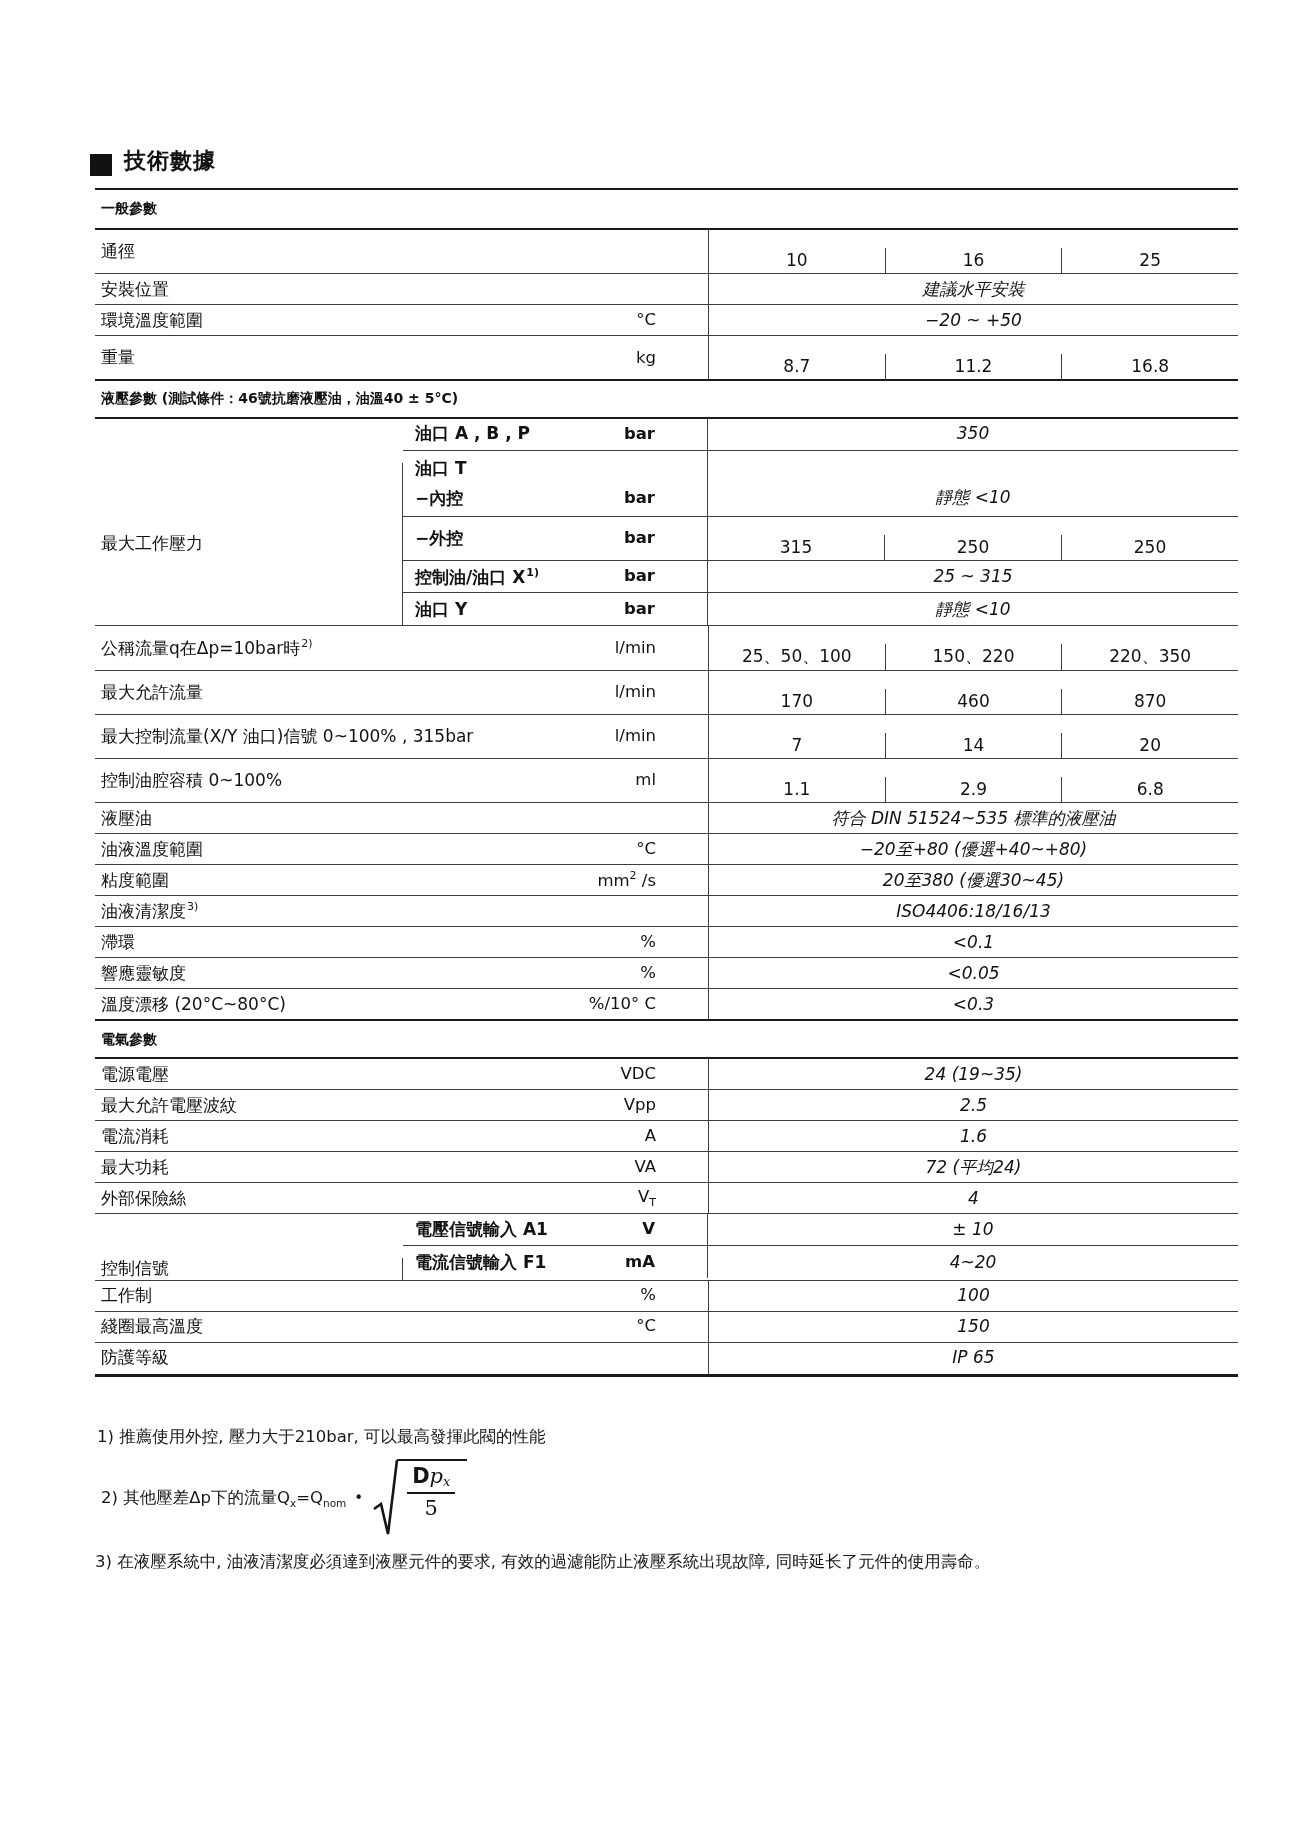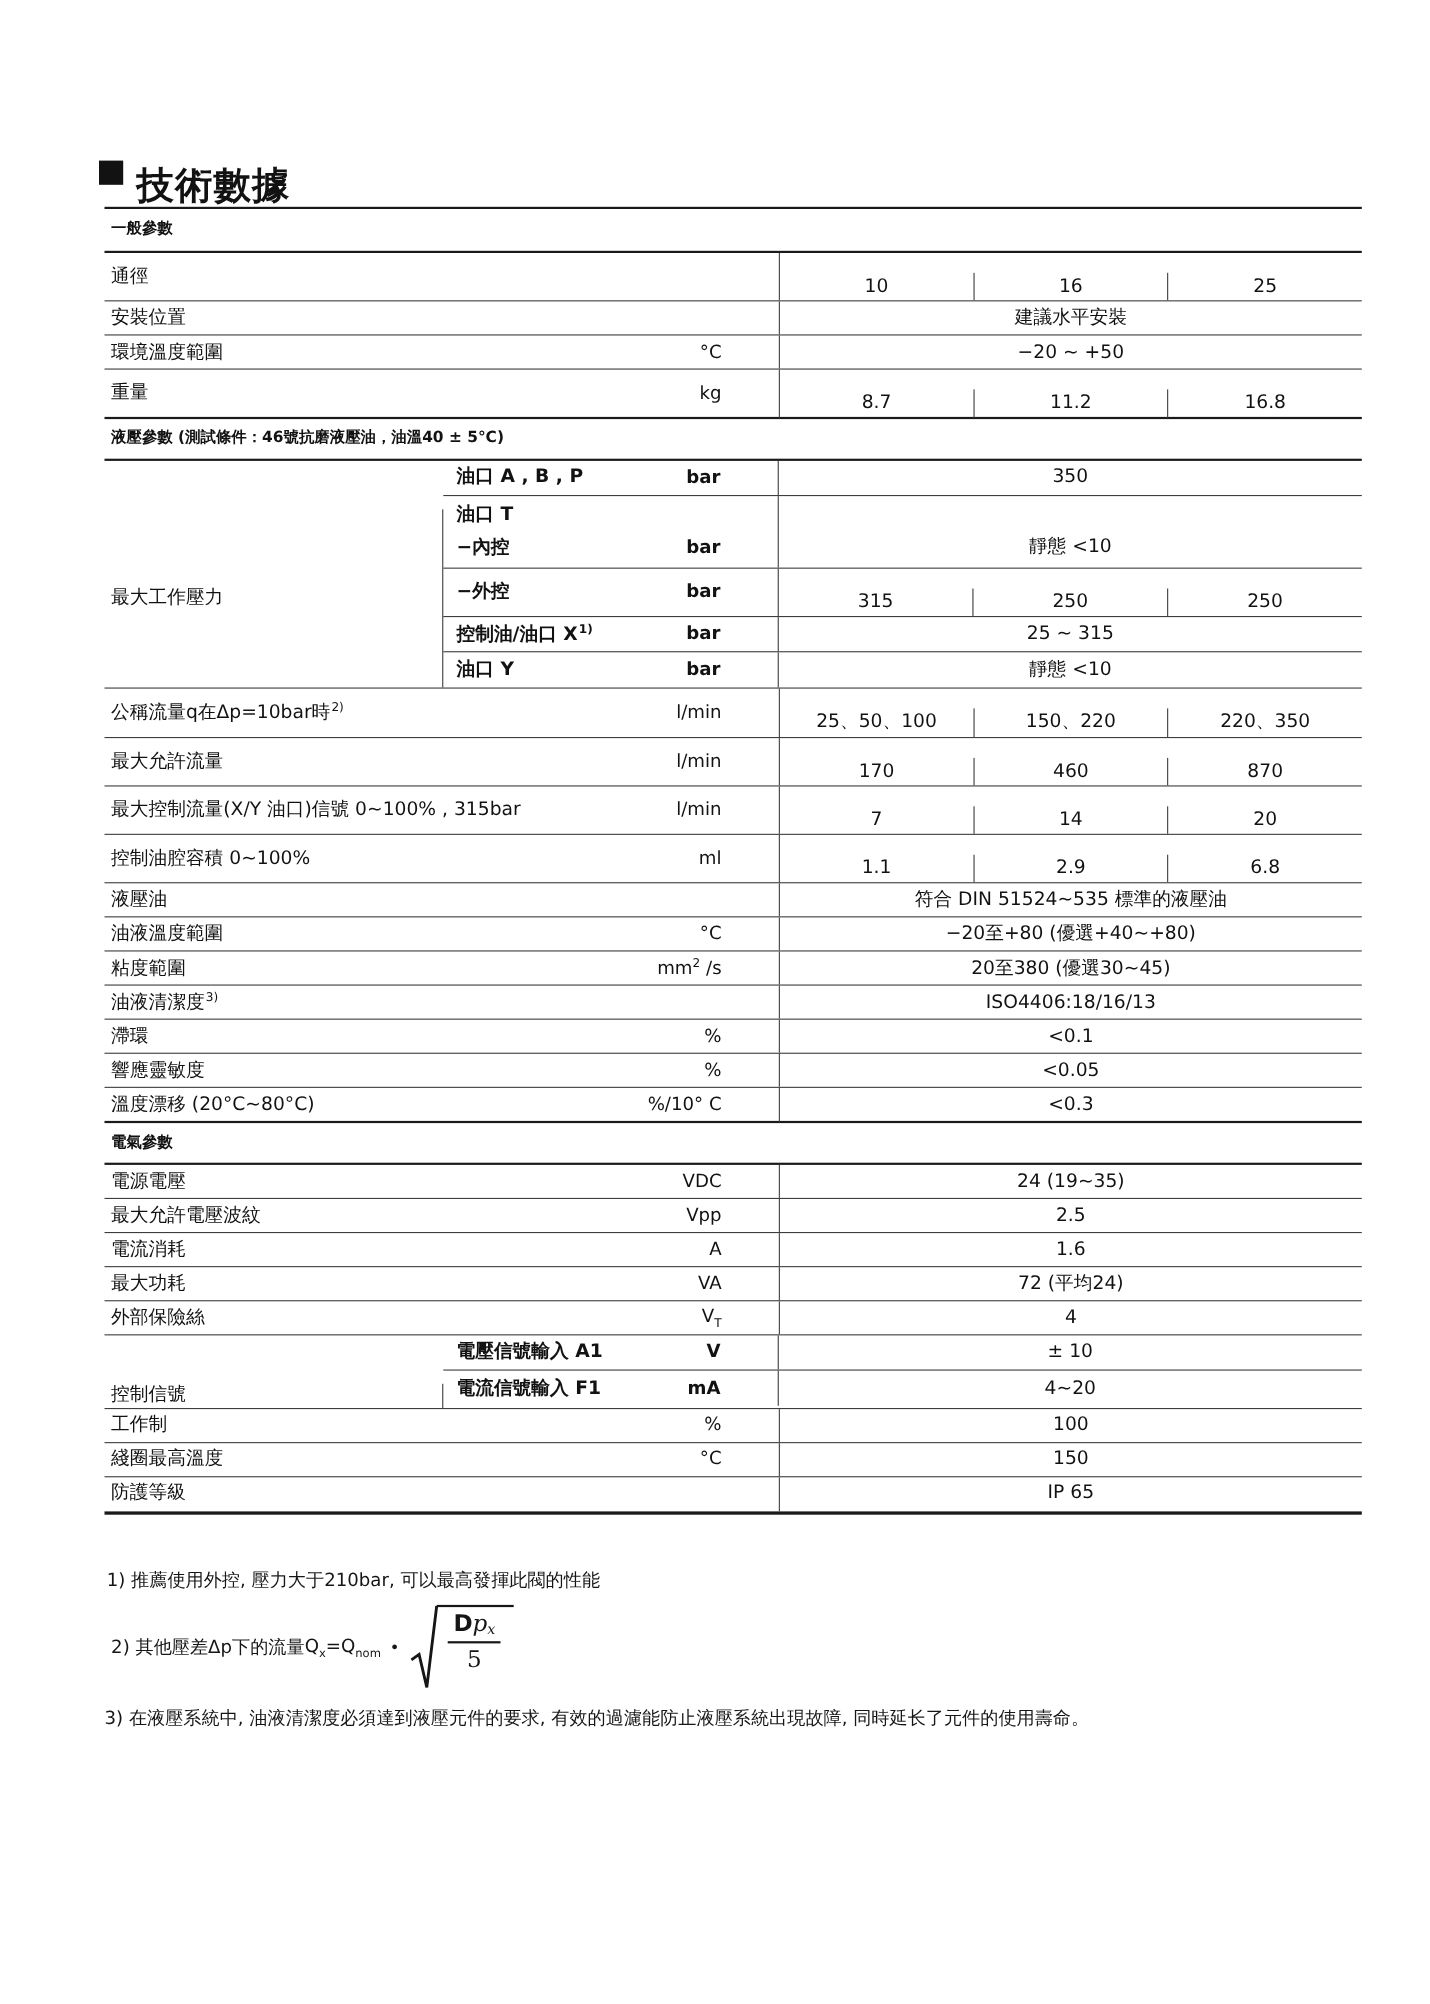--- a/index.html
+++ b/index.html
@@ -1,21 +1,21 @@
 <!DOCTYPE html>
 <html><head>
 <meta charset="utf-8">
 <style>
   html,body{margin:0;padding:0;background:#e8e8e8;}
   .page{position:relative;width:1300px;height:1822px;background:#ffffff;overflow:hidden;
         font-family:"DejaVu Sans","Liberation Sans",sans-serif;color:#121212;}
 
   
-  .title-row{position:absolute;left:90px;top:146px;display:flex;align-items:flex-start;
-             font-size:34px;font-weight:600;letter-spacing:1px;}
+  .title-row{position:absolute;left:90px;top:146px;display:flex;align-items:flex-end;
+             font-size:22px;font-weight:600;letter-spacing:1px;}
   .bullet{display:inline-block;width:22px;height:22px;background:#121212;margin-right:12px;}
 
   
   .tech-table{position:absolute;left:95px;top:188px;width:1143px;
               border-top:2.5px solid #1a1a1a;border-bottom:3px solid #1a1a1a;
               font-size:17px;line-height:1.25;}
   .sec-header{min-height:40px;display:flex;align-items:center;padding-left:6px;
               font-size:14px;font-weight:600;border-bottom:2px solid #1a1a1a;box-sizing:border-box;}
   .sec-header + *{border-top:none;}
   .sec-header.not-first{border-top:2px solid #1a1a1a;margin-top:-1px;}
@@ -23,21 +23,21 @@
   .t-row{display:flex;align-items:stretch;border-bottom:1px solid #3d3d3d;min-height:31px;box-sizing:border-box;}
   .t-row.before-header,.t-row:last-child{border-bottom:none;}
   .main-label{width:613px;display:flex;justify-content:space-between;align-items:center;
               padding:2px 52px 2px 6px;box-sizing:border-box;}
   .lbl{white-space:nowrap;}
   .unit{font-size:16.5px;white-space:nowrap;}
   sup.fnref{font-size:11px;margin-left:1px;}
   .unit sup{font-size:11px;} .unit sub{font-size:11px;}
 
   .vals{flex:1;display:flex;border-left:1px solid #3d3d3d;align-items:stretch;}
-  .vspan{flex:1;display:flex;align-items:center;justify-content:center;text-align:center;padding:2px 4px;box-sizing:border-box;}
+  .vspan{flex:1;display:flex;align-items:center;justify-content:center;text-align:center;padding:2px 4px;box-sizing:border-box;font-style:italic;}
   .v{flex:1;display:flex;align-items:center;justify-content:center;padding:2px 4px;box-sizing:border-box;margin-top:18px;}
   .v + .v{border-left:1px solid #3d3d3d;}
 
   
   .group-row{display:flex;align-items:stretch;border-bottom:1px solid #3d3d3d;box-sizing:border-box;}
   .group-label{width:308px;border-right:1px solid #3d3d3d;display:flex;align-items:center;
                padding-left:6px;box-sizing:border-box;margin-top:44px;}
   .sub-rows{flex:1;display:flex;flex-direction:column;}
   .sub-row{display:flex;border-bottom:1px solid #3d3d3d;min-height:32px;box-sizing:border-box;}
   .sub-row:last-child{border-bottom:none;}

